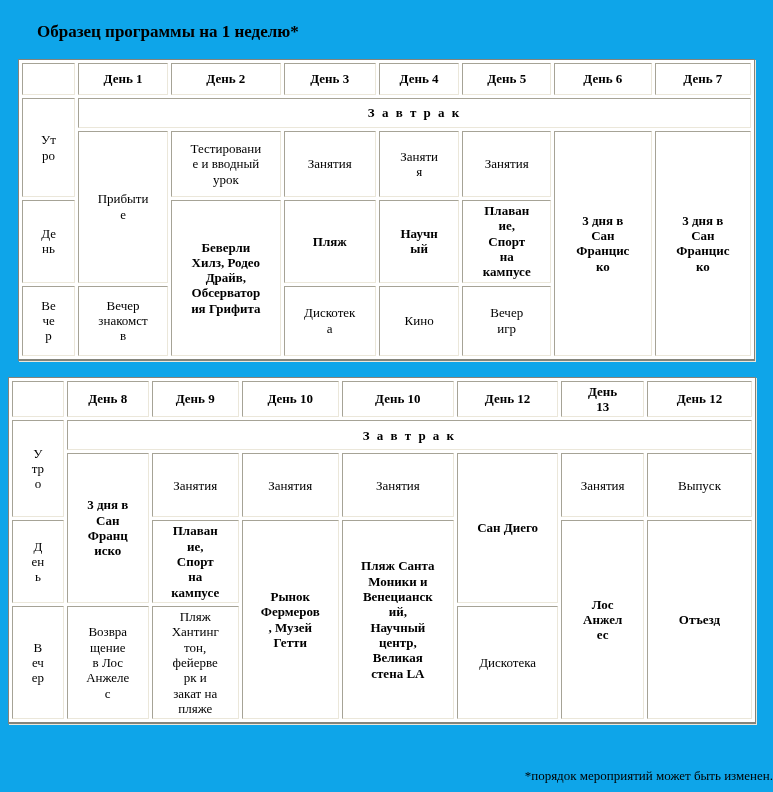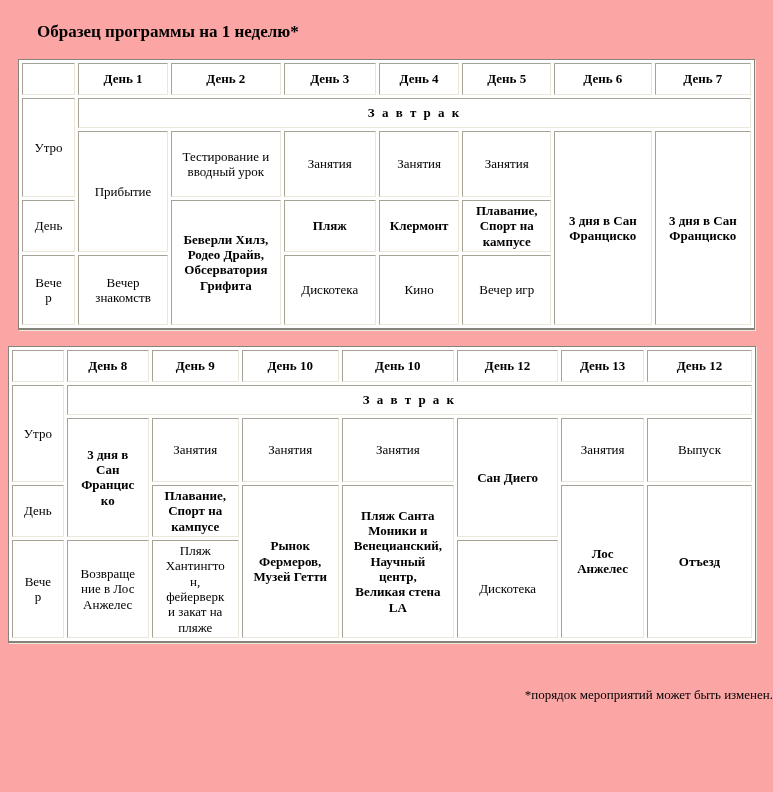--- a/index.html
+++ b/index.html
@@ -5,21 +5,21 @@
   html, body {
     margin: 0;
     padding: 0;
     background: #ffffff;
     font-family: "Liberation Serif", "DejaVu Serif", serif;
     color: #000000;
   }
   .page {
     width: 773px;
     min-height: 792px;
-    background: #fca5a5;
+    background: #0ea5e9;
     overflow: hidden;
   }
   .title {
     font-size: 17px;
     font-weight: bold;
     margin: 0;
   }
   .title1 { margin: 22px 0 0 37px; }
   .title2 { margin: 34px 0 0 37px; }
 
@@ -36,21 +36,21 @@
   table.t2 { width: 748px; margin: 16px 0 4px 8px; }
 
   table.schedule td {
     border: 1px solid;
     border-color: var(--cell-border-dark, #a6a396) var(--cell-border-light, #ebe7da)
                   var(--cell-border-light, #ebe7da) var(--cell-border-dark, #a6a396);
     text-align: center;
     vertical-align: middle;
     font-size: 13px;
     line-height: 1.18;
-    padding: 2px 10px;
+    padding: 2px 18px;
     overflow-wrap: break-word;
     background: #ffffff;
   }
   td.corner { background: var(--corner-bg, #c9c9c9); }
   td.day-h { font-weight: bold; }
   td.breakfast {
     background: var(--breakfast-bg, #e0e0e0);
     font-weight: bold;
     letter-spacing: 2px;
   }
@@ -114,21 +114,21 @@
         <td>Занятия</td>
         <td>Занятия</td>
         <td>Занятия</td>
         <td rowspan="3" class="b">3 дня в Сан Франциско</td>
         <td rowspan="3" class="b">3 дня в Сан Франциско</td>
       </tr>
       <tr class="r-day">
         <td class="label">День</td>
         <td rowspan="2" class="b">Беверли Хилз, Родео Драйв, Обсерватория Грифита</td>
         <td class="b">Пляж</td>
-        <td class="b">Клермонт</td>
+        <td class="b">Научный</td>
         <td class="b">Плавание, Спорт на кампусе</td>
       </tr>
       <tr class="r-evening">
         <td class="label">Вечер</td>
         <td>Вечер знакомств</td>
         <td>Дискотека</td>
         <td>Кино</td>
         <td>Вечер игр</td>
       </tr>
     </tbody>

